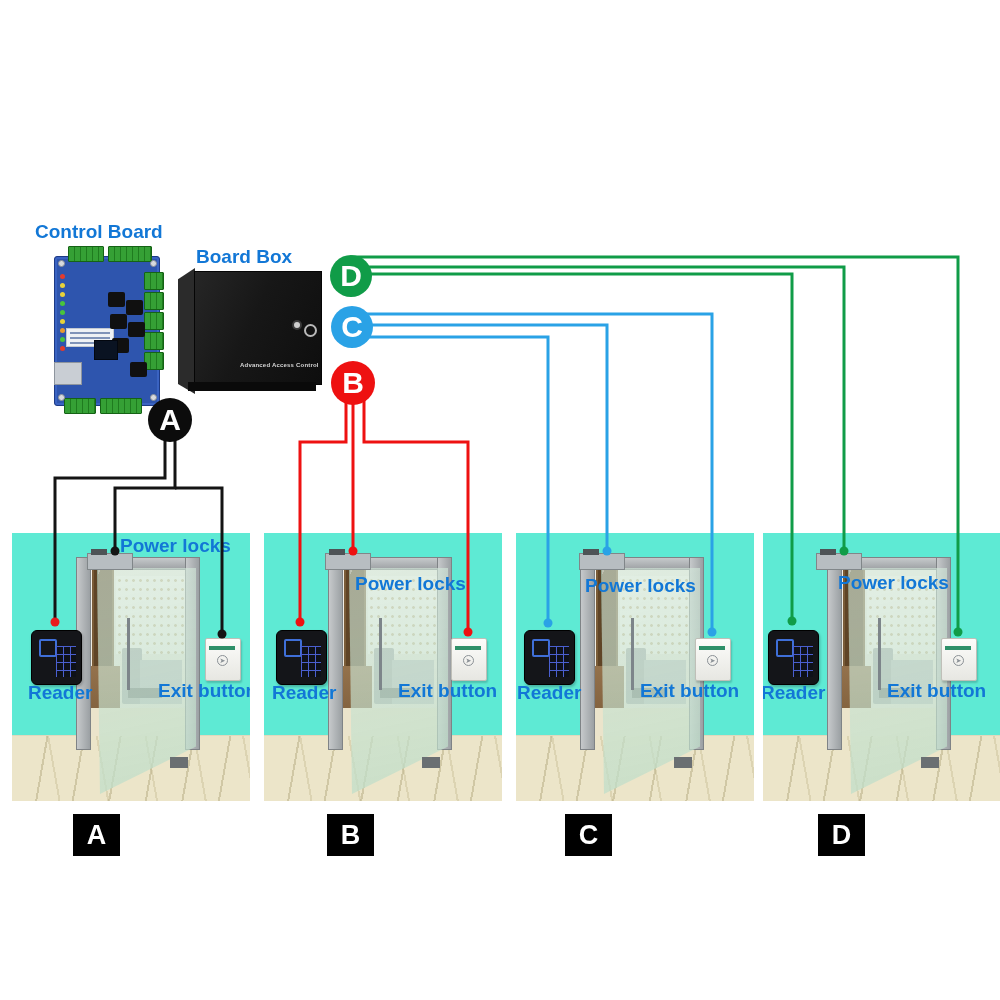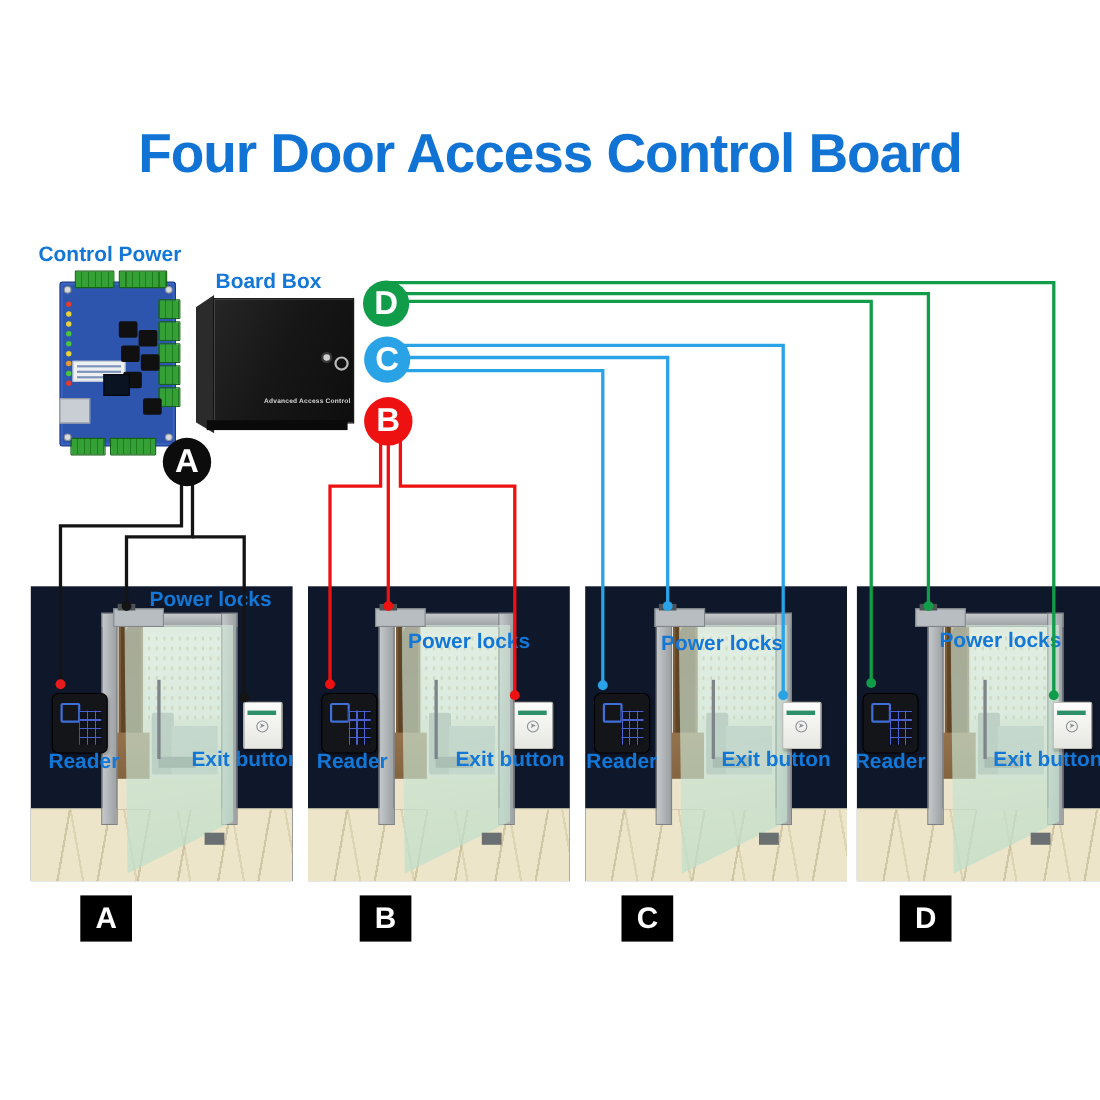--- a/index.html
+++ b/index.html
@@ -46,21 +46,21 @@
 
   
   #wire-svg{position:absolute;left:0;top:0;z-index:3;}
 
   
   .badge{position:absolute;z-index:5;border-radius:50%;display:flex;align-items:center;justify-content:center;}
   .badge span{color:#ffffff;font-weight:800;font-size:30px;line-height:1;}
 
   
   .door{position:absolute;top:533px;width:238px;height:330px;z-index:2;}
-  .door .photo{position:absolute;left:16px;top:0;width:238px;height:268px;background:#0f172a;overflow:hidden;}
+  .door .photo{position:absolute;left:0;top:0;width:238px;height:268px;background:#5eead4;overflow:hidden;}
   .door .floor{position:absolute;left:0;top:202px;width:238px;height:66px;background:#ece5c9;
     background-image:repeating-linear-gradient(100deg,rgba(190,180,140,.0) 0 34px,rgba(185,175,135,.55) 34px 36px),
                      repeating-linear-gradient(80deg,rgba(190,180,140,.0) 0 46px,rgba(200,190,150,.45) 46px 48px);
     border-top:1px solid #e0d9bd;}
   .door .frame-top{position:absolute;left:64px;top:24px;width:122px;height:11px;
     background:linear-gradient(#c6c9cb,#9ea2a5);border:1px solid #7f8386;z-index:2;}
   .door .post{position:absolute;top:24px;width:13px;height:191px;
     background:linear-gradient(90deg,#c6c9cb,#9ba0a3);border:1px solid #7f8386;z-index:2;}
   .door .post.left{left:64px;} .door .post.right{left:173px;}
   .door .opening{position:absolute;left:78px;top:35px;width:95px;height:168px;z-index:1;
@@ -102,23 +102,22 @@
   .door .exit-lbl{top:147px;}
   .door .letterbox{position:absolute;top:281px;width:47px;height:42px;background:#000;z-index:6;
     display:flex;align-items:center;justify-content:center;}
   .door .letterbox span{color:#fff;font-weight:800;font-size:27px;line-height:1;}
 </style>
 </head>
 <body>
 
 <div id="stage">
 
-  <h1 class="page-title">Four Door Access Control Board</h1>
-
-  <div class="section-label" id="cb-label">Control Power</div>
+
+  <div class="section-label" id="cb-label">Control Board</div>
   <div class="section-label" id="pb-label">Board Box</div>
 
   <div class="pcb">
     <div class="board"></div>
     <div class="tblock" style="left:16px;top:2px;width:34px;height:14px;"></div>
     <div class="tblock" style="left:56px;top:2px;width:42px;height:14px;"></div>
     <div class="tblock" style="left:92px;top:28px;width:18px;height:16px;"></div>
     <div class="tblock" style="left:92px;top:48px;width:18px;height:16px;"></div>
     <div class="tblock" style="left:92px;top:68px;width:18px;height:16px;"></div>
     <div class="tblock" style="left:92px;top:88px;width:18px;height:16px;"></div>

